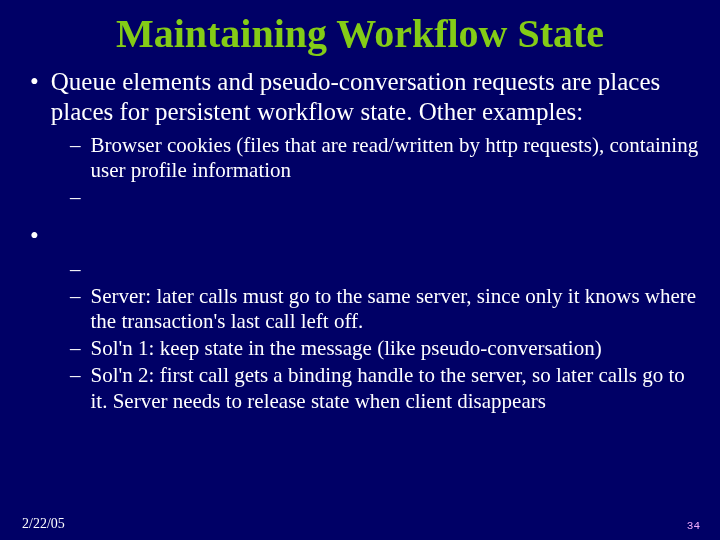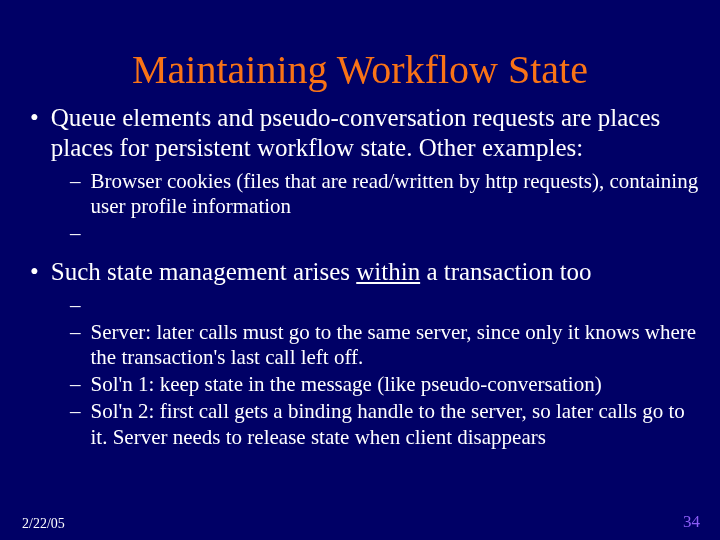--- a/index.html
+++ b/index.html
@@ -10,25 +10,24 @@
     position: relative;
   }
   .slide {
     width: 720px;
     height: 540px;
     padding: 10px 20px 30px 20px;
     position: relative;
   }
   .title {
     text-align: center;
-    color: #f97316;
+    color: #84cc16;
     font-size: 40px;
-    font-weight: normal;
+    font-weight: bold;
     margin-bottom: 10px;
-    margin-top: 36px;
   }
   .bullet-main {
     color: #ffffff;
     font-size: 25px;
     margin-left: 10px;
     margin-bottom: 6px;
     display: flex;
     line-height: 1.2;
   }
   .bullet-main .bul {
@@ -58,22 +57,23 @@
     bottom: 8px;
     left: 10px;
     color: #ffffff;
     font-size: 14px;
     margin-left: 12px;
   }
   .footer-page {
     position: absolute;
     bottom: 8px;
     right: 20px;
-    color: #8b5cf6;
-    font-size: 17px;
+    color: #f0abfc;
+    font-size: 11px;
+    font-family: Liberation Mono, monospace;
   }
 </style>
 </head>
 <body>
 
 <div class="slide">
   <h1 class="title">Maintaining Workflow State</h1>
 
   <div class="bullet-main">
     <span class="bul">•</span>
@@ -84,23 +84,20 @@
       <span class="dash">–</span>
       <span>Browser cookies (files that are read/written by http requests), containing user profile information</span>
     </div>
     <div class="bullet-sub">
       <span class="dash">–</span>
     </div>
   </div>
 
   <div class="bullet-main">
     <span class="bul">•</span>
-    <span>
-      <span>Such state management arises </span><span class="within">within</span><span> a transaction too</span>
-    </span>
   </div>
   <div class="sub-list">
     <div class="bullet-sub">
       <span class="dash">–</span>
     </div>
     <div class="bullet-sub">
       <span class="dash">–</span>
       <span>Server: later calls must go to the same server, since only it knows where the transaction's last call left off.</span>
     </div>
     <div class="bullet-sub">

